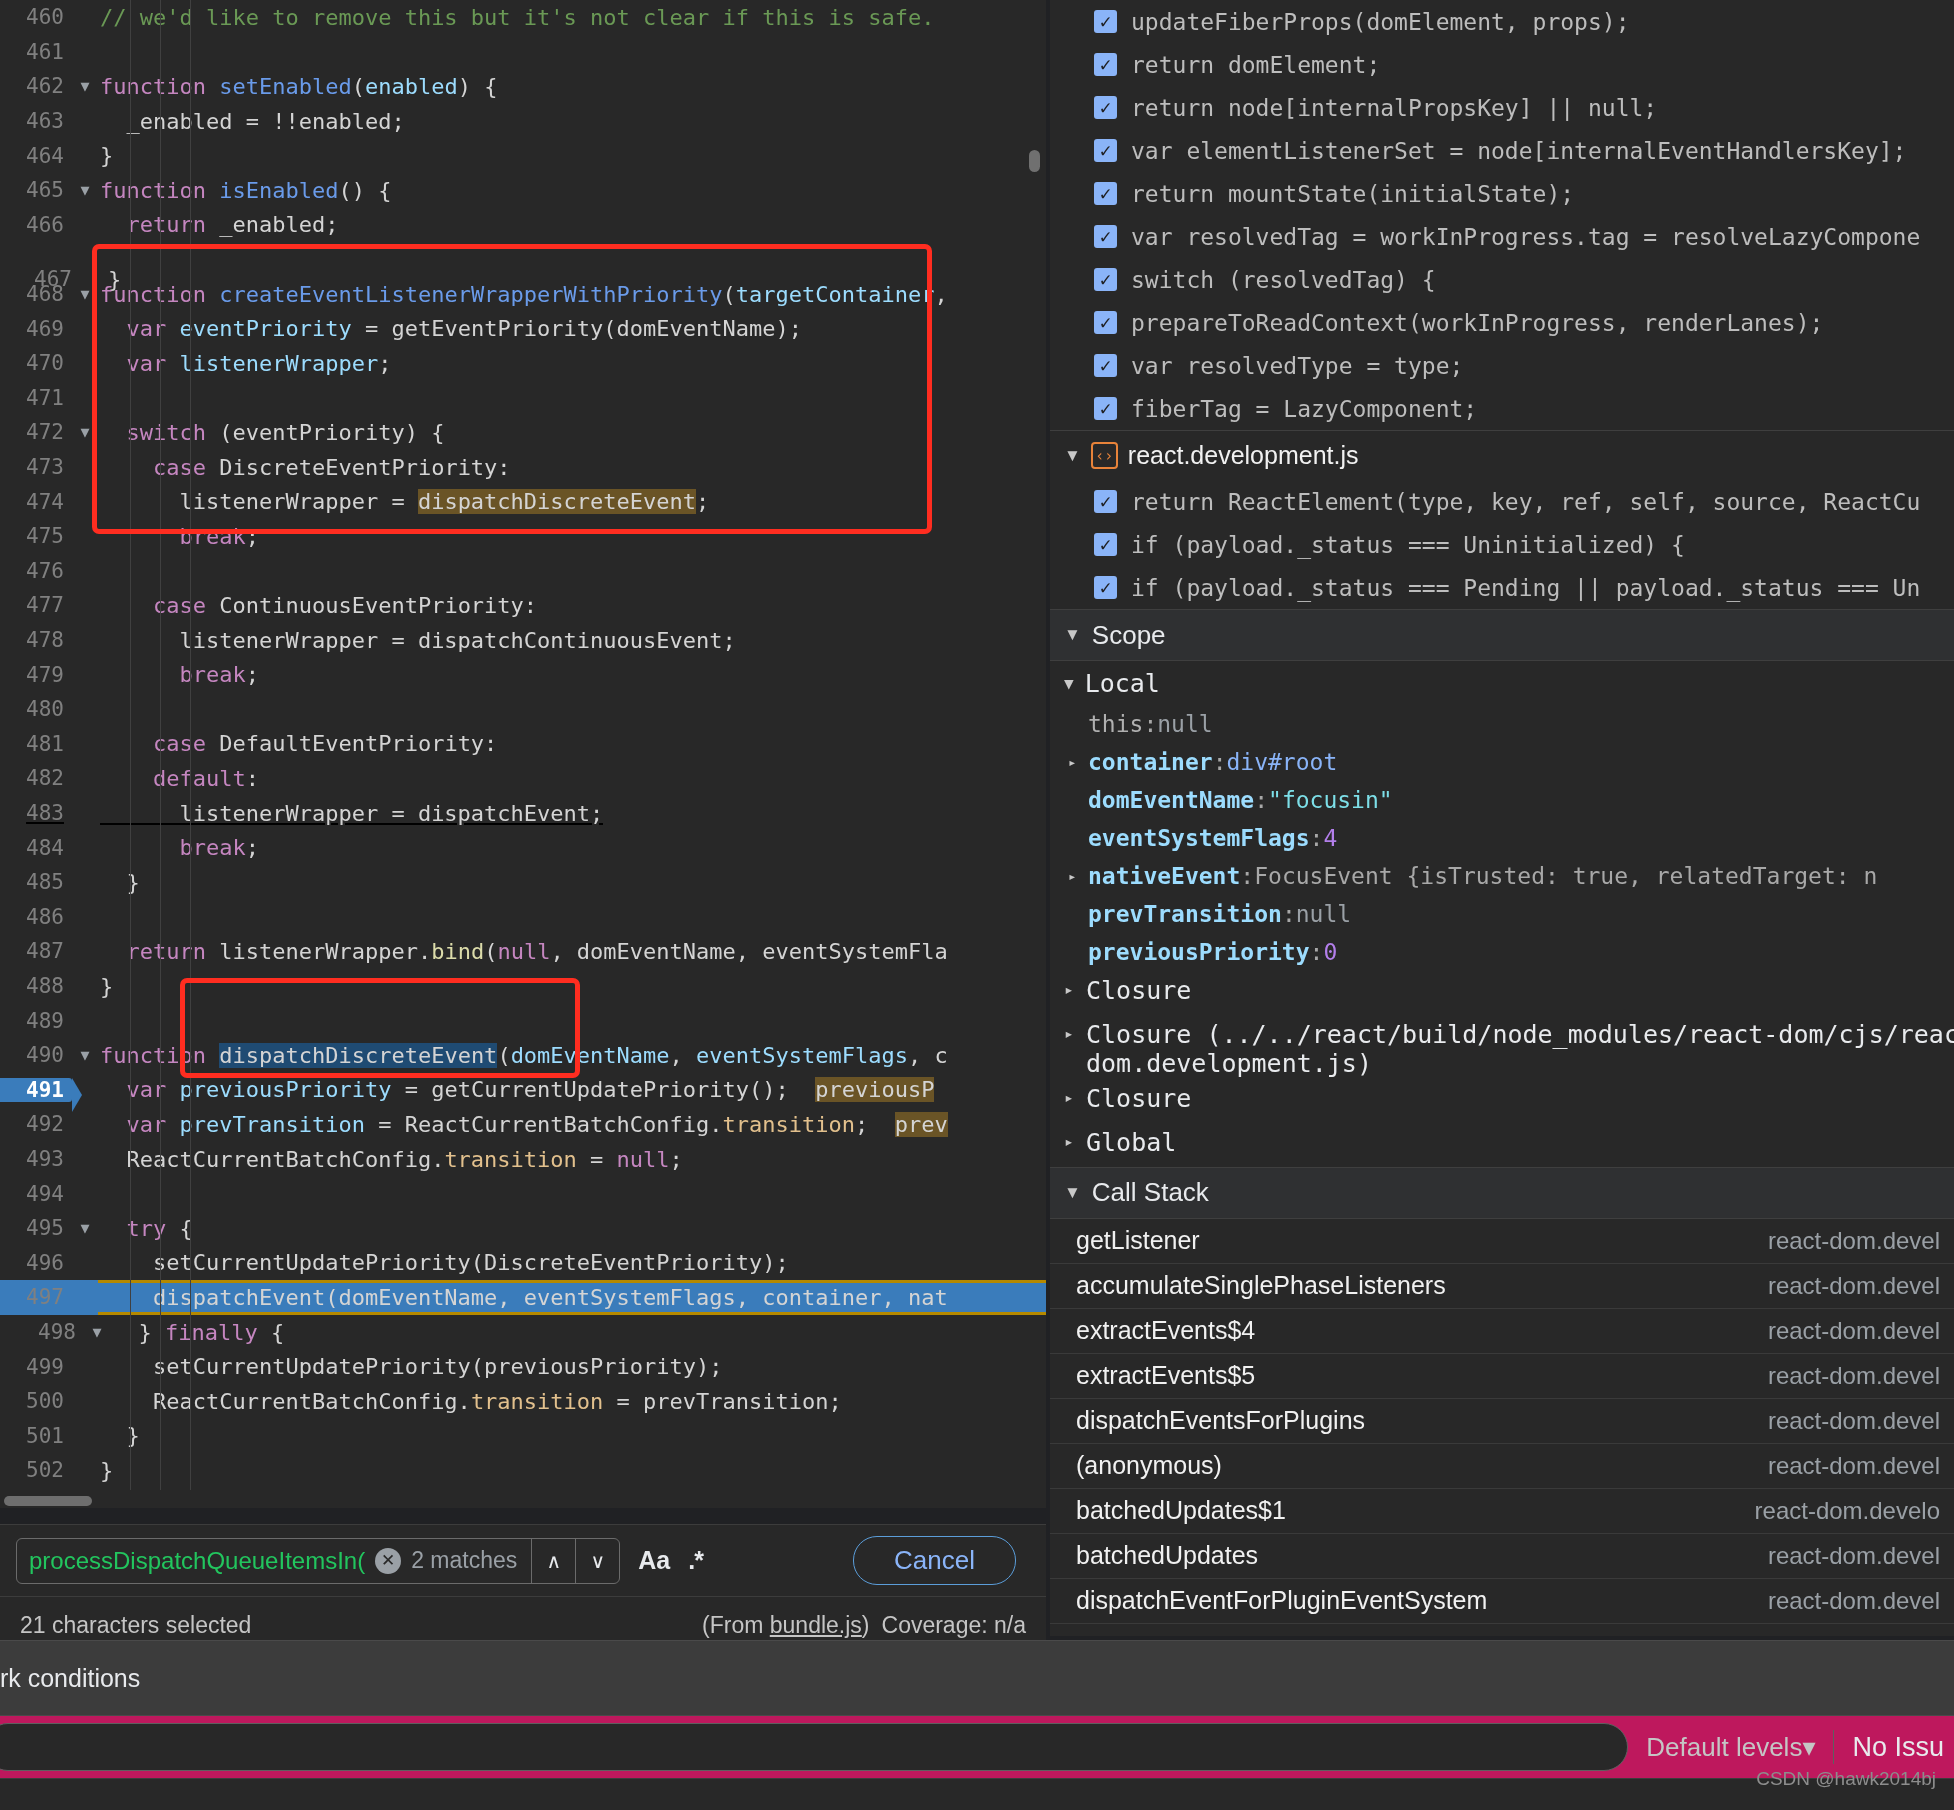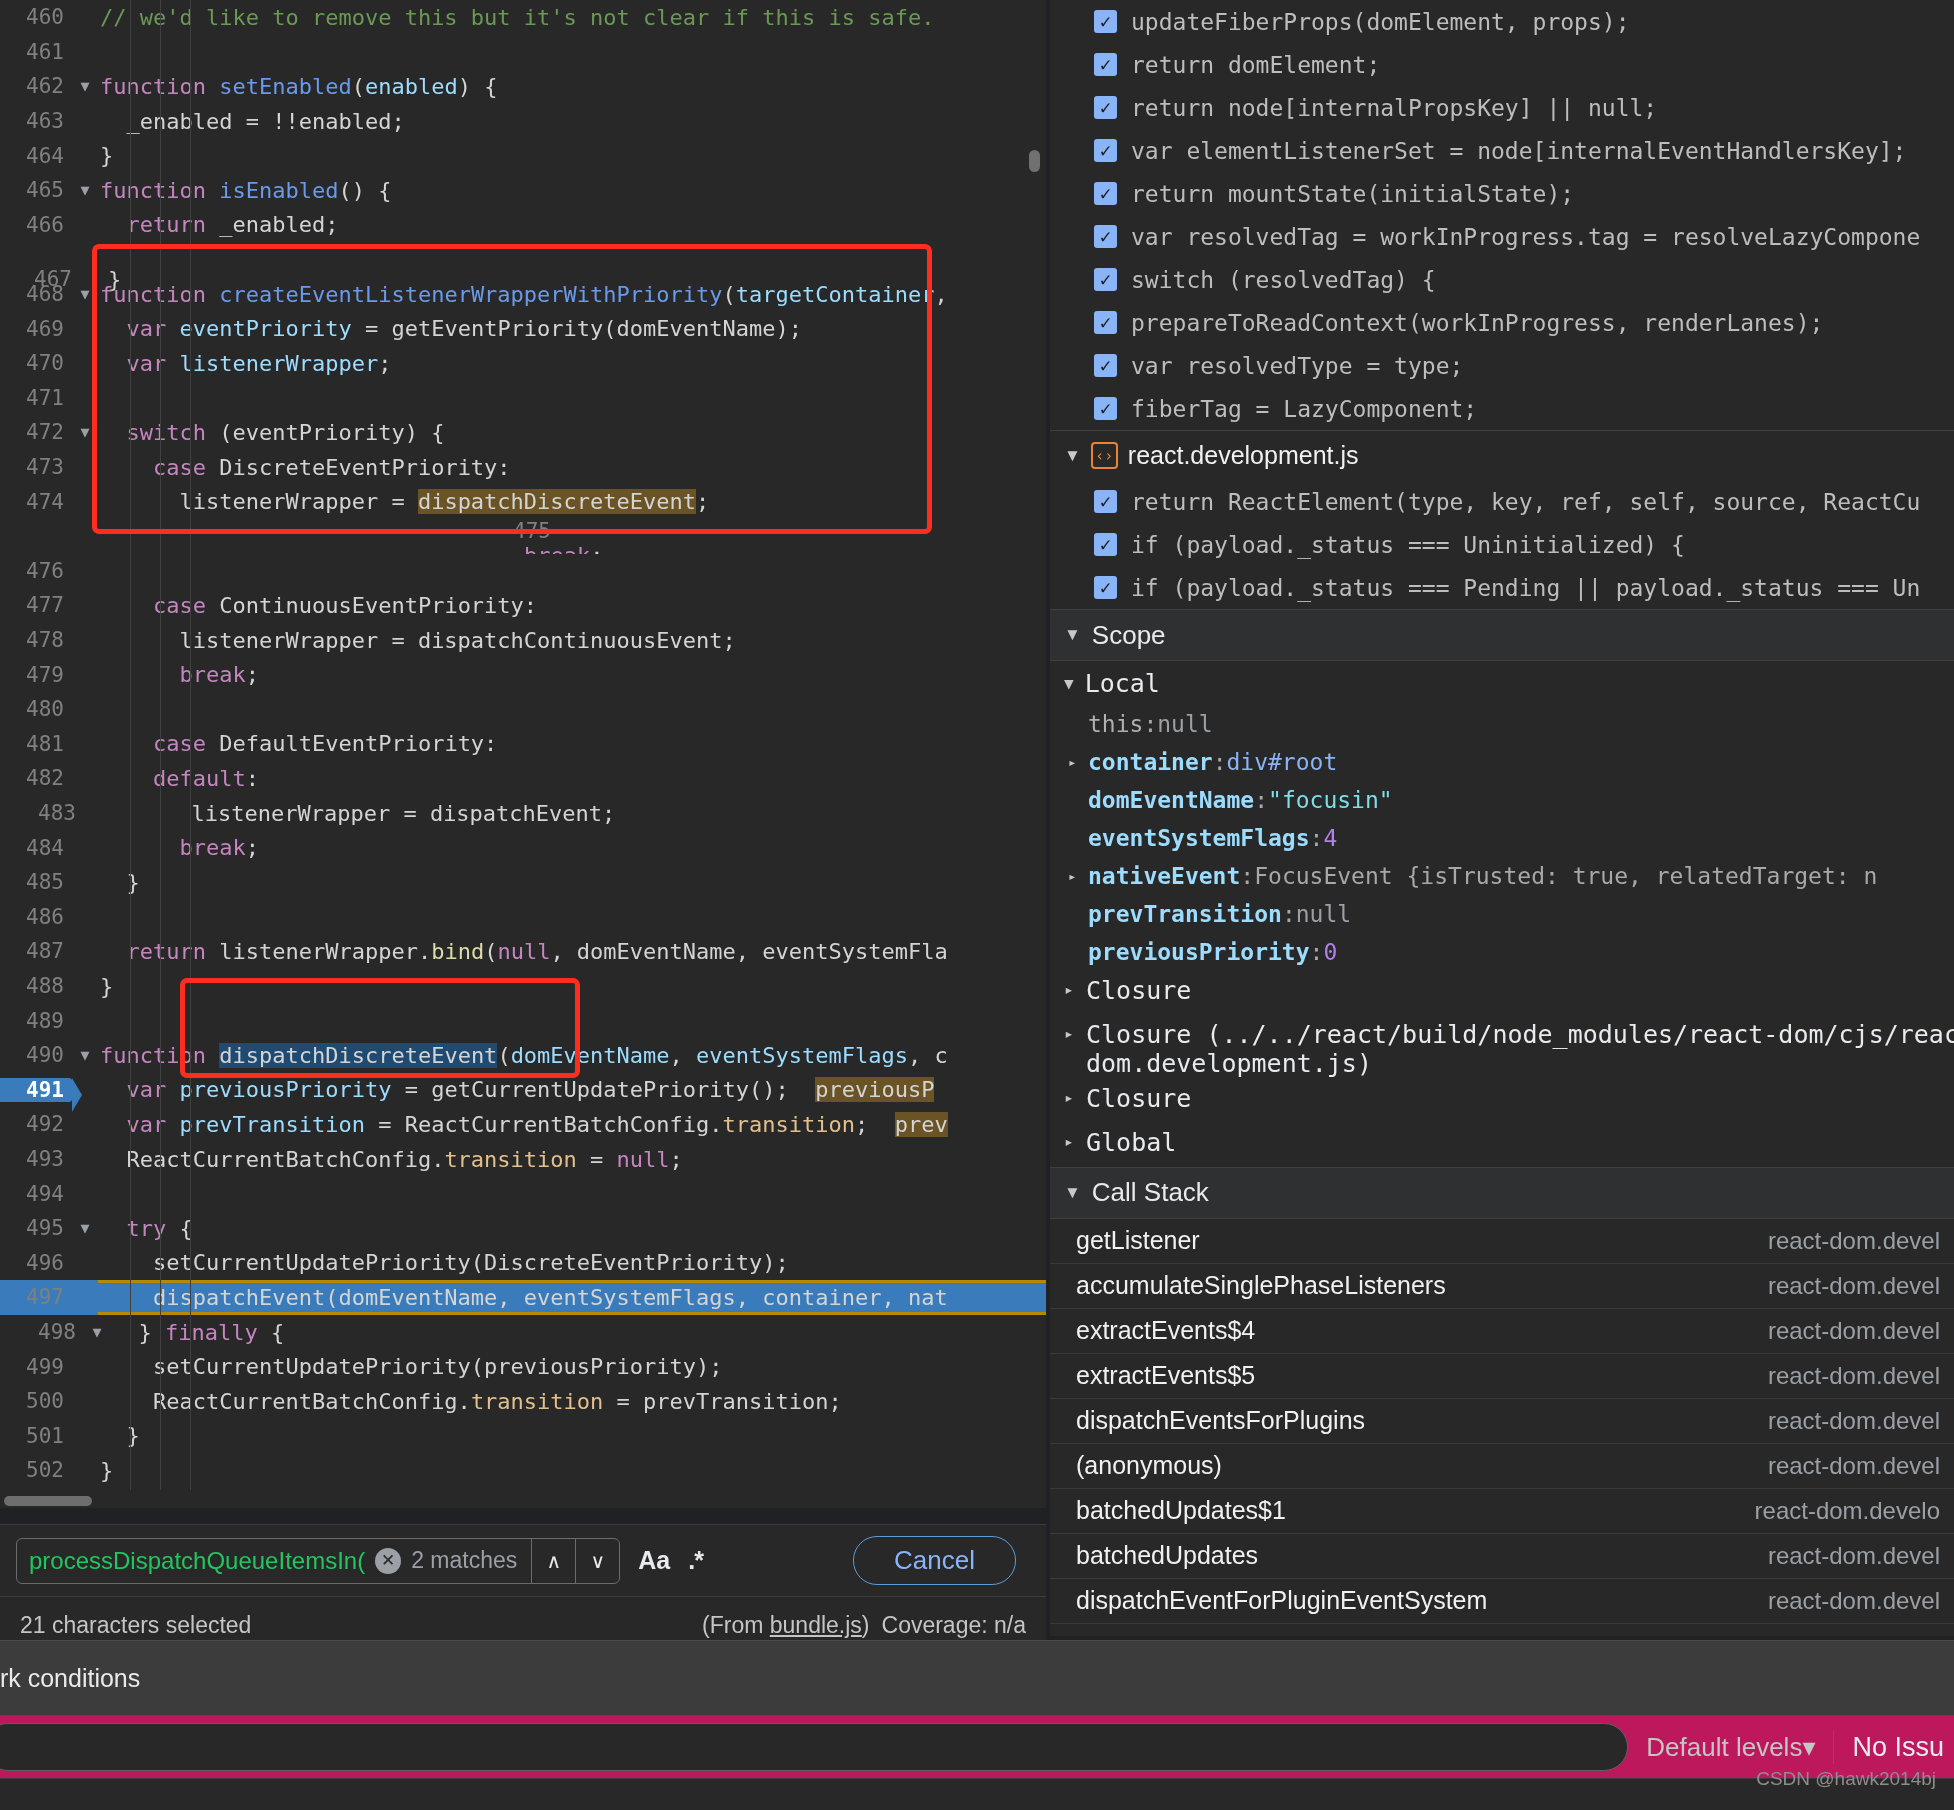--- a/index.html
+++ b/index.html
@@ -251,29 +251,29 @@
         <div class="code-line" style="top: 173px; position: absolute; left: 0px; width: 1046px;"><div class="gutter">465</div><div class="fold">▼</div><div class="codetext"><span class="k">function </span><span class="fn">isEnabled</span><span class="p">() {</span></div></div>
         <div class="code-line" style="top: 207.6px; position: absolute; left: 0px; width: 1046px;"><div class="gutter">466</div><div class="fold"></div><div class="codetext"><span class="p">  </span><span class="k">return</span><span class="p"> _enabled;</span></div></div>
         <div class="code-line" style="top: 242.2px; position: absolute; left: 8px; width: 1046px; margin-top: 20px;"><div class="gutter">467</div><div class="fold"></div><div class="codetext"><span class="p">}</span></div></div>
         <div class="code-line" style="top: 276.8px; position: absolute; left: 0px; width: 1046px;"><div class="gutter">468</div><div class="fold">▼</div><div class="codetext"><span class="k">function </span><span class="fn">createEventListenerWrapperWithPriority</span><span class="p">(</span><span class="id">targetContainer</span><span class="p">,</span></div></div>
         <div class="code-line" style="top: 311.4px; position: absolute; left: 0px; width: 1046px;"><div class="gutter">469</div><div class="fold"></div><div class="codetext"><span class="p">  </span><span class="k">var</span><span class="p"> </span><span class="id">eventPriority</span><span class="p"> = getEventPriority(domEventName);</span></div></div>
         <div class="code-line" style="top: 346px; position: absolute; left: 0px; width: 1046px;"><div class="gutter">470</div><div class="fold"></div><div class="codetext"><span class="p">  </span><span class="k">var</span><span class="p"> </span><span class="id">listenerWrapper</span><span class="p">;</span></div></div>
         <div class="code-line" style="top: 380.6px; position: absolute; left: 0px; width: 1046px;"><div class="gutter">471</div><div class="fold"></div><div class="codetext"></div></div>
         <div class="code-line" style="top: 415.2px; position: absolute; left: 0px; width: 1046px;"><div class="gutter">472</div><div class="fold">▼</div><div class="codetext"><span class="p">  </span><span class="k">switch</span><span class="p"> (eventPriority) {</span></div></div>
         <div class="code-line" style="top: 449.8px; position: absolute; left: 0px; width: 1046px;"><div class="gutter">473</div><div class="fold"></div><div class="codetext"><span class="p">    </span><span class="k">case</span><span class="p"> DiscreteEventPriority:</span></div></div>
         <div class="code-line" style="top: 484.4px; position: absolute; left: 0px; width: 1046px;"><div class="gutter">474</div><div class="fold"></div><div class="codetext"><span class="p">      listenerWrapper = </span><span class="hl-occ">dispatchDiscreteEvent</span><span class="p">;</span></div></div>
-        <div class="code-line" style="top: 519px; position: absolute; left: 0px; width: 1046px; flex-direction: column;"><div class="gutter">475</div><div class="fold"></div><div class="codetext"><span class="p">      </span><span class="k">break</span><span class="p">;</span></div></div>
+        <div class="code-line" style="top: 519px; position: absolute; left: 0px; width: 1046px;"><div class="gutter">475</div><div class="fold"></div><div class="codetext"><span class="p">      </span><span class="k">break</span><span class="p">;</span></div></div>
         <div class="code-line" style="top: 553.6px; position: absolute; left: 0px; width: 1046px;"><div class="gutter">476</div><div class="fold"></div><div class="codetext"></div></div>
         <div class="code-line" style="top: 588.2px; position: absolute; left: 0px; width: 1046px;"><div class="gutter">477</div><div class="fold"></div><div class="codetext"><span class="p">    </span><span class="k">case</span><span class="p"> ContinuousEventPriority:</span></div></div>
         <div class="code-line" style="top: 622.8px; position: absolute; left: 0px; width: 1046px;"><div class="gutter">478</div><div class="fold"></div><div class="codetext"><span class="p">      listenerWrapper = dispatchContinuousEvent;</span></div></div>
         <div class="code-line" style="top: 657.4px; position: absolute; left: 0px; width: 1046px;"><div class="gutter">479</div><div class="fold"></div><div class="codetext"><span class="p">      </span><span class="k">break</span><span class="p">;</span></div></div>
         <div class="code-line" style="top: 692px; position: absolute; left: 0px; width: 1046px;"><div class="gutter">480</div><div class="fold"></div><div class="codetext"></div></div>
         <div class="code-line" style="top: 726.6px; position: absolute; left: 0px; width: 1046px;"><div class="gutter">481</div><div class="fold"></div><div class="codetext"><span class="p">    </span><span class="k">case</span><span class="p"> DefaultEventPriority:</span></div></div>
         <div class="code-line" style="top: 761.2px; position: absolute; left: 0px; width: 1046px;"><div class="gutter">482</div><div class="fold"></div><div class="codetext"><span class="p">    </span><span class="k">default</span><span class="p">:</span></div></div>
-        <div class="code-line" style="top: 795.8px; position: absolute; left: 12px; width: 1046px;"><div class="gutter">483</div><div class="fold"></div><div class="codetext"><span class="p">      listenerWrapper = dispatchEvent;</span></div></div>
+        <div class="code-line" style="top: 795.8px; position: absolute; left: 0px; width: 1046px; text-decoration: underline;"><div class="gutter">483</div><div class="fold"></div><div class="codetext"><span class="p">      listenerWrapper = dispatchEvent;</span></div></div>
         <div class="code-line" style="top: 830.4px; position: absolute; left: 0px; width: 1046px;"><div class="gutter">484</div><div class="fold"></div><div class="codetext"><span class="p">      </span><span class="k">break</span><span class="p">;</span></div></div>
         <div class="code-line" style="top: 865px; position: absolute; left: 0px; width: 1046px;"><div class="gutter">485</div><div class="fold"></div><div class="codetext"><span class="p">  }</span></div></div>
         <div class="code-line" style="top: 899.6px; position: absolute; left: 0px; width: 1046px;"><div class="gutter">486</div><div class="fold"></div><div class="codetext"></div></div>
         <div class="code-line" style="top: 934.2px; position: absolute; left: 0px; width: 1046px;"><div class="gutter">487</div><div class="fold"></div><div class="codetext"><span class="p">  </span><span class="k">return</span><span class="p"> listenerWrapper.</span><span class="method">bind</span><span class="p">(</span><span class="lit">null</span><span class="p">, domEventName, eventSystemFla</span></div></div>
         <div class="code-line" style="top: 968.8px; position: absolute; left: 0px; width: 1046px;"><div class="gutter">488</div><div class="fold"></div><div class="codetext"><span class="p">}</span></div></div>
         <div class="code-line" style="top: 1003.4px; position: absolute; left: 0px; width: 1046px;"><div class="gutter">489</div><div class="fold"></div><div class="codetext"></div></div>
         <div class="code-line" style="top: 1038px; position: absolute; left: 0px; width: 1046px;"><div class="gutter">490</div><div class="fold">▼</div><div class="codetext"><span class="k">function </span><span class="hl-sel">dispatchDiscreteEvent</span><span class="p">(</span><span class="id">domEventName</span><span class="p">, </span><span class="id">eventSystemFlags</span><span class="p">, c</span></div></div>
         <div class="code-line" style="top: 1072.6px; position: absolute; left: 0px; width: 1046px;"><div class="gutter gutter-current">491</div><div class="fold"></div><div class="codetext"><span class="p">  </span><span class="k">var</span><span class="p"> </span><span class="id">previousPriority</span><span class="p"> = getCurrentUpdatePriority();  </span><span class="hl-occ">previousP</span></div></div>
         <div class="code-line" style="top: 1107.2px; position: absolute; left: 0px; width: 1046px;"><div class="gutter">492</div><div class="fold"></div><div class="codetext"><span class="p">  </span><span class="k">var</span><span class="p"> </span><span class="id">prevTransition</span><span class="p"> = ReactCurrentBatchConfig.</span><span class="prop">transition</span><span class="p">;  </span><span class="hl-occ">prev</span></div></div>
         <div class="code-line" style="top: 1141.8px; position: absolute; left: 0px; width: 1046px;"><div class="gutter">493</div><div class="fold"></div><div class="codetext"><span class="p">  ReactCurrentBatchConfig.</span><span class="prop">transition</span><span class="p"> = </span><span class="lit">null</span><span class="p">;</span></div></div>

